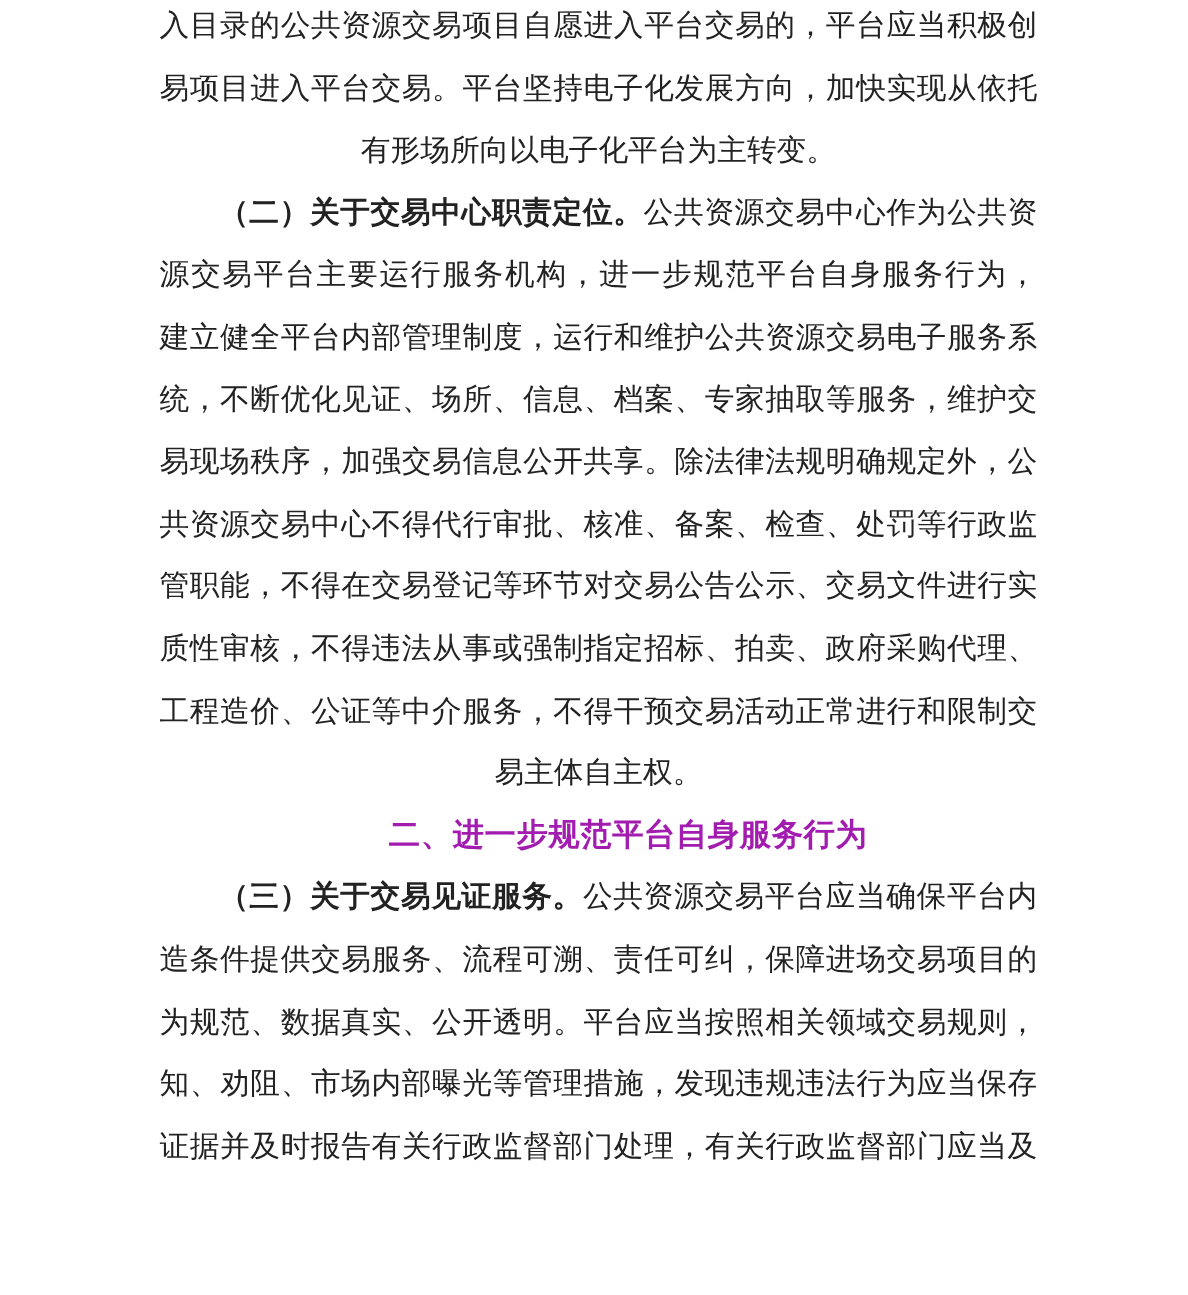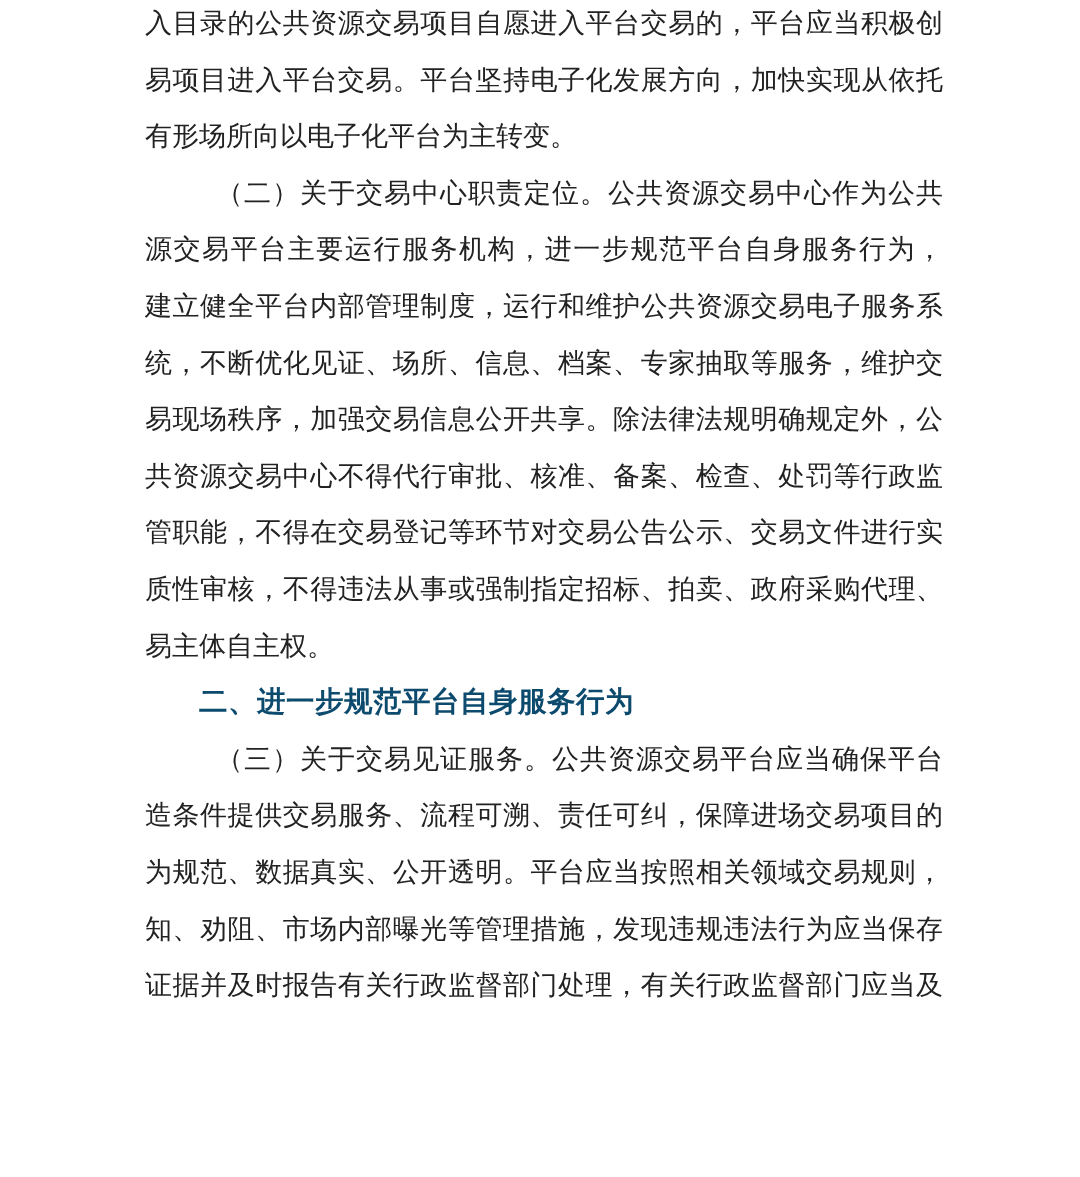--- a/index.html
+++ b/index.html
@@ -17,38 +17,38 @@
     padding-left: 145px;
     width: 798px;
     font-family: "Liberation Serif", "DejaVu Serif", serif;
     font-size: 27px;
     color: #222222;
   }
   .line {
     height: 56.6px;
     line-height: 56.6px;
     overflow: hidden;
+    text-align: center;
   }
   .j {
     text-align: justify;
     text-align-last: justify;
   }
   .indent {
     padding-left: 54px;
   }
   .lead {
-    font-weight: 400;
-    margin-left: 17px;
+    font-weight: 700;
   }
   .heading {
-    font-family: Liberation Serif, serif;
+    font-family: Liberation Sans, sans-serif;
     font-weight: 700;
     font-size: 28.5px;
     letter-spacing: 0.5px;
-    color: #0c4a6e;
+    color: #a21caf;
   }
 </style>
 </head>
 <body>
 
 <div class="doc">
 
   <div class="line j"><span>入目录的公共资源交易项目自愿进入平台交易的，平台应当积极创</span></div>
 
 
@@ -65,20 +65,21 @@
   <div class="line j"><span>统，不断优化见证、场所、信息、档案、专家抽取等服务，维护交</span></div>
 
   <div class="line j"><span>易现场秩序，加强交易信息公开共享。除法律法规明确规定外，公</span></div>
 
   <div class="line j"><span>共资源交易中心不得代行审批、核准、备案、检查、处罚等行政监</span></div>
 
   <div class="line j"><span>管职能，不得在交易登记等环节对交易公告公示、交易文件进行实</span></div>
 
   <div class="line j"><span>质性审核，不得违法从事或强制指定招标、拍卖、政府采购代理、</span></div>
 
+  <div class="line j"><span>工程造价、公证等中介服务，不得干预交易活动正常进行和限制交</span></div>
 
   <div class="line"><span>易主体自主权。</span></div>
 
   <div class="line indent heading"><span>二、进一步规范平台自身服务行为</span></div>
 
   <div class="line j indent"><span class="lead">（三）关于交易见证服务。</span><span>公共资源交易平台应当确保平台内</span></div>
 
   <div class="line j"><span>造条件提供交易服务、流程可溯、责任可纠，保障进场交易项目的行</span></div>
 
   <div class="line j"><span>为规范、数据真实、公开透明。平台应当按照相关领域交易规则，</span></div>

